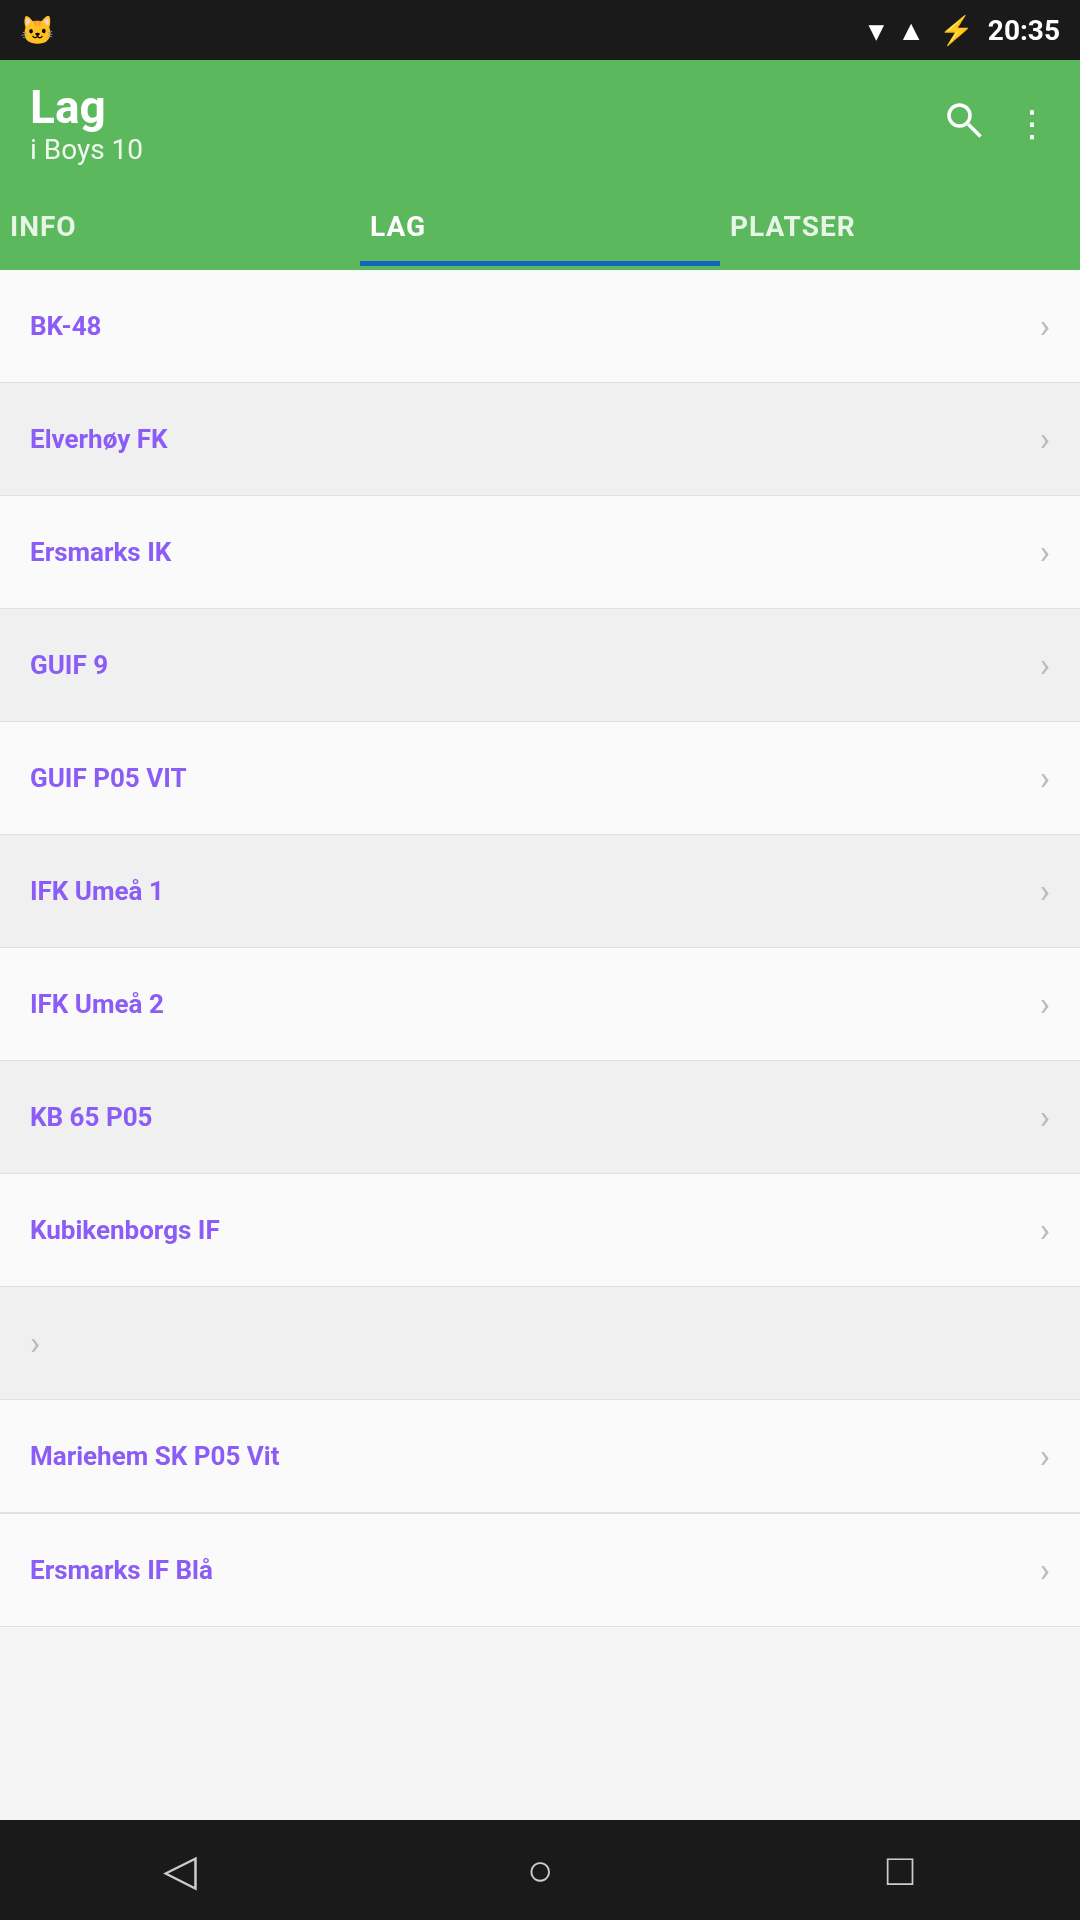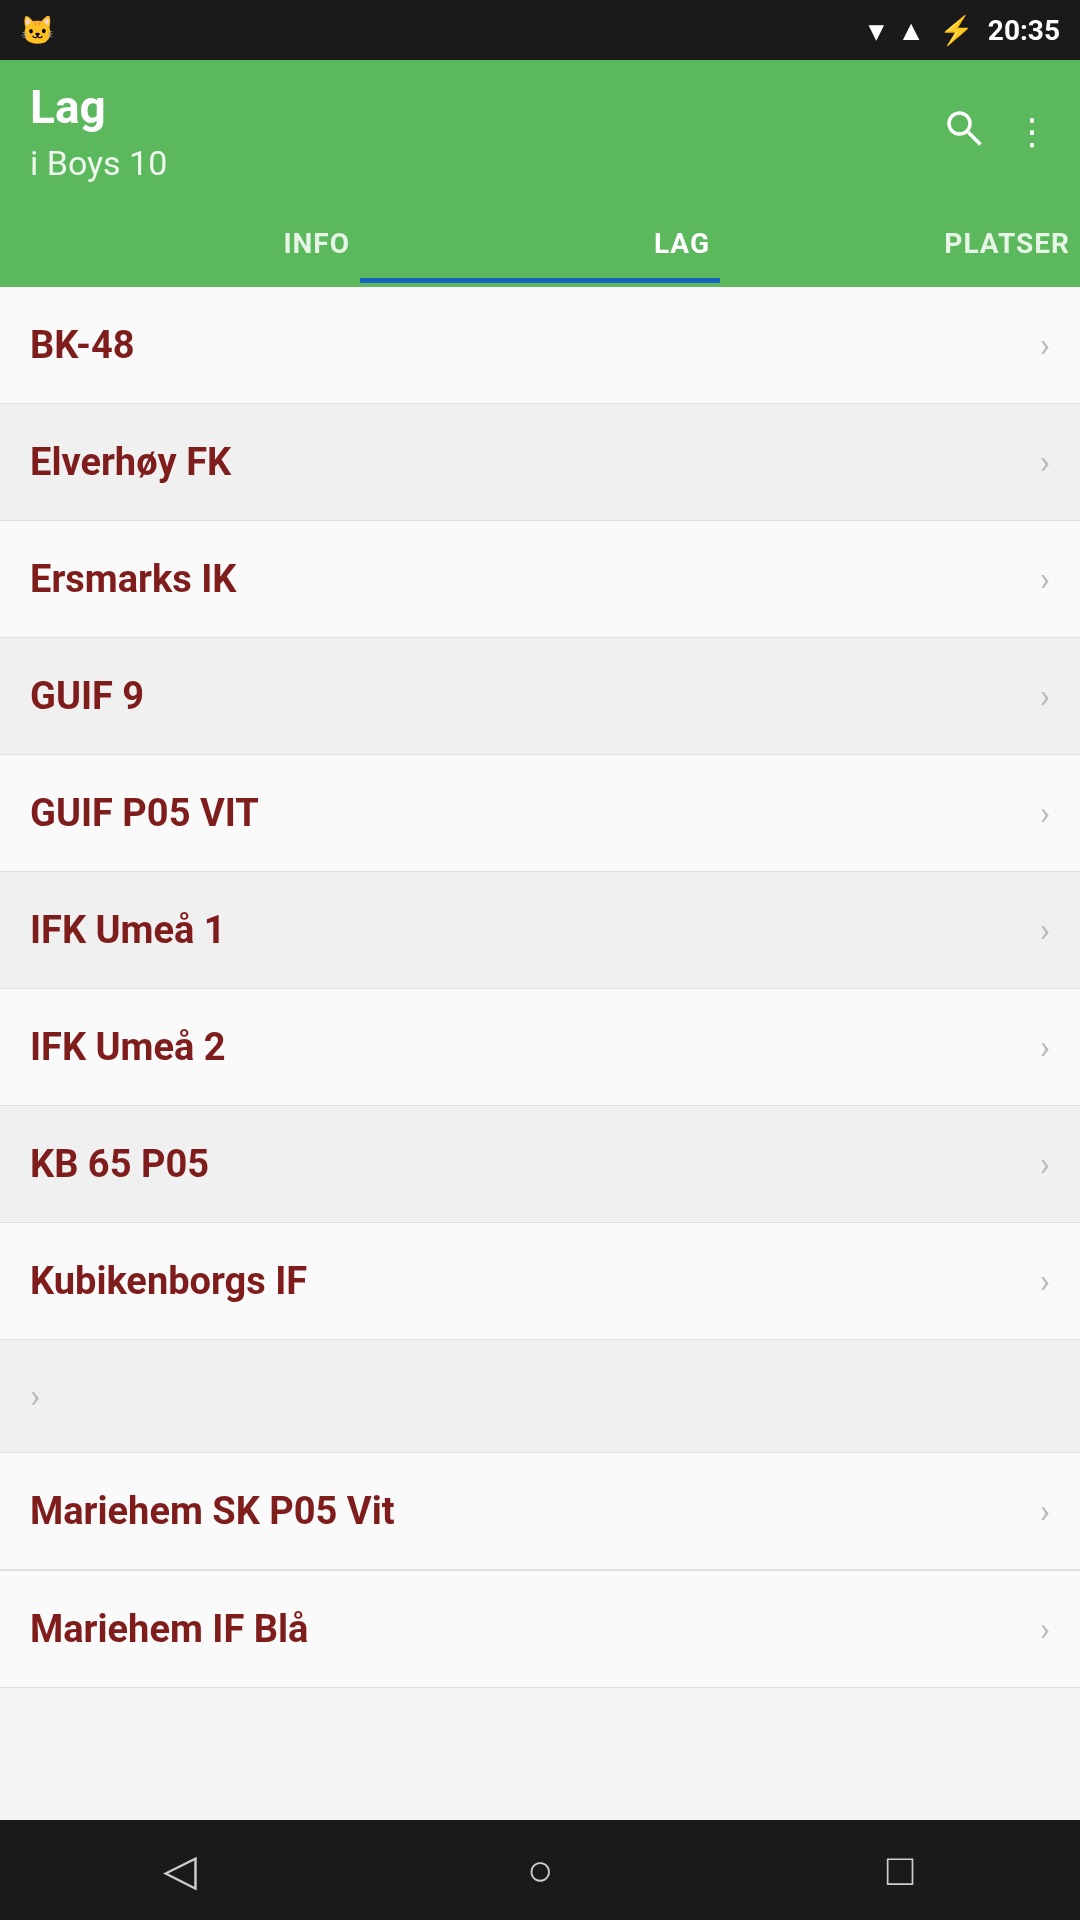--- a/index.html
+++ b/index.html
@@ -60,22 +60,22 @@
       flex-direction: column;
     }
     .app-bar-title {
       color: white;
       font-size: 46px;
       font-weight: bold;
       line-height: 1.1;
     }
     .app-bar-subtitle {
       color: rgba(255,255,255,0.9);
-      font-size: 34px;
-      margin-top: 10px;
+      font-size: 28px;
+      margin-top: 0;
     }
     .app-bar-actions {
       display: flex;
       align-items: center;
       gap: 30px;
     }
     .action-icon {
       color: white;
       font-size: 42px;
       cursor: pointer;
@@ -83,21 +83,21 @@
 
     
     .tab-bar {
       width: 100%;
       background: #5cb85c;
       display: flex;
       border-bottom: 4px solid #5cb85c;
     }
     .tab-item {
       flex: 1;
-      text-align: right;
+      text-align: left;
       padding: 22px 10px 18px 10px;
       color: rgba(255,255,255,0.85);
       font-size: 28px;
       font-weight: bold;
       letter-spacing: 1px;
       cursor: pointer;
       border-bottom: 5px solid transparent;
       text-transform: uppercase;
     }
     .tab-item.active {
@@ -120,23 +120,23 @@
       border-bottom: 1px solid #e0e0e0;
       cursor: pointer;
     }
     .list-item:nth-child(odd) {
       background: #fafafa;
     }
     .list-item:nth-child(even) {
       background: #f0f0f0;
     }
     .list-item-text {
-      font-size: 38px;
-      font-weight: bold;
-      color: #7f1d1d;
+      font-size: 26px;
+      font-weight: bold;
+      color: #8b5cf6;
     }
     .list-item-arrow {
       color: #bbb;
       font-size: 34px;
     }
 
     
     .bottom-nav {
       position: fixed;
       bottom: 0;
@@ -243,21 +243,21 @@
     <div class="list-item">
       <span class="list-item-arrow">›</span>
     </div>
     <div class="list-item">
       <span class="list-item-text">Mariehem SK P05 Vit</span>
       <span class="list-item-arrow">›</span>
     </div>
   </div>
 
 <div class="list-item" id="truncated-item" style="border-top:1px solid #e0e0e0;">
-  <span class="list-item-text" id="truncated-name">Mariehem IF Blå</span>
+  <span class="list-item-text" id="truncated-name">Ersmarks IF Blå</span>
   <span class="list-item-arrow">›</span>
 </div>
 
 <div class="bottom-nav">
   <span class="bottom-nav-btn">◁</span>
   <span class="bottom-nav-btn">○</span>
   <span class="bottom-nav-btn">□</span>
 </div>
 
 </body></html>

